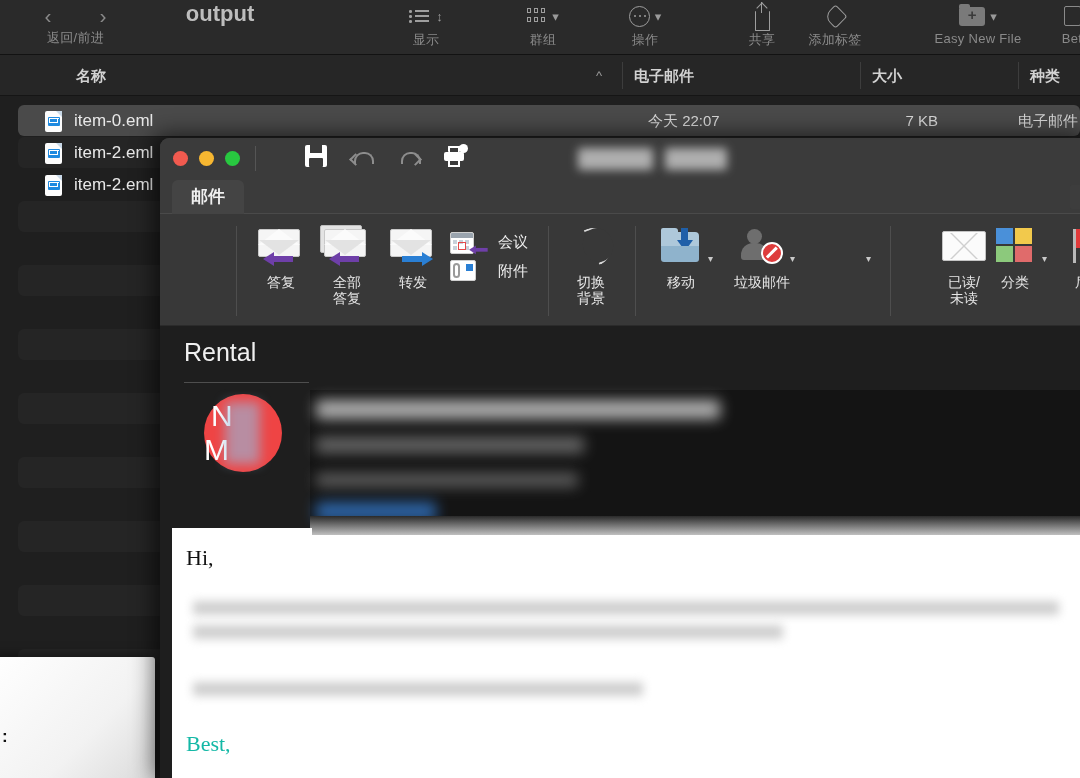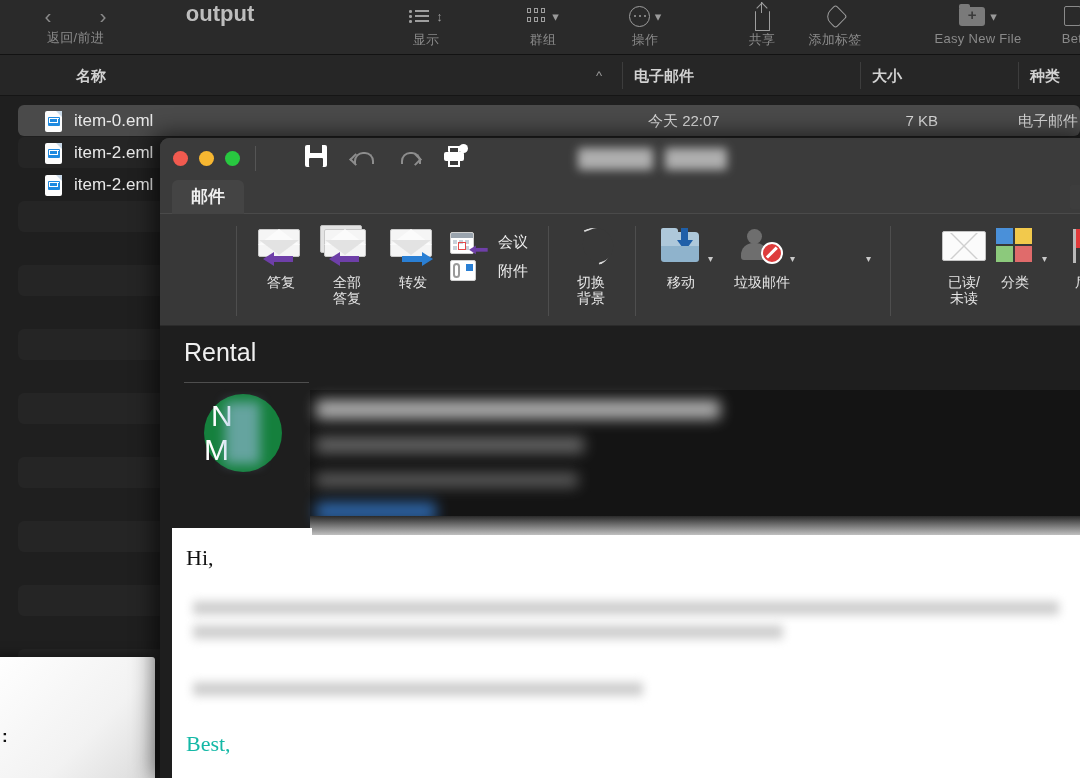--- a/index.html
+++ b/index.html
@@ -287,21 +287,21 @@
   .rcaret { position:absolute; color:#c9c9c9; font-size:10px; line-height:1;}
 
   
   .ol-body { position:relative; width:100%; height: calc(100% - 42px - 34px - 113px); background:#1e1e1e; }
   .subject {
     position:absolute; left:24px; top:12px; font-size:25px; color:#f0f0f0; font-weight:400;
   }
   .subj-rule { position:absolute; left:24px; top:56px; width:125px; height:1px; background:#4e4e4e;}
   .avatar {
     position:absolute; left:44px; top:68px; width:78px;height:78px;border-radius:50%;
-    background:#15803d; color:#fff; font-size:30px; display:flex; align-items:center; justify-content:center;
+    background:#ef4444; color:#fff; font-size:30px; display:flex; align-items:center; justify-content:center;
     letter-spacing: 7px; text-indent: 7px;
   }
   .avatar .blurbox {
     position:absolute; left:21px; top:8px; width:35px; height:62px;
     background: rgba(150,185,220,.62); filter: blur(6px);
   }
   .hdr-blur { position:absolute; background:#9e9e9e; filter: blur(7px); border-radius:3px;}
   .hdr-b1 { left:316px; top:400px; width:404px; height:19px; background:#bcbcbc; opacity:.92;}
   .hdr-b2 { left:316px; top:437px; width:268px; height:16px; background:#6a6a6a; opacity:.95;}
   .hdr-b3 { left:316px; top:473px; width:262px; height:14px; background:#606060; opacity:.95;}

